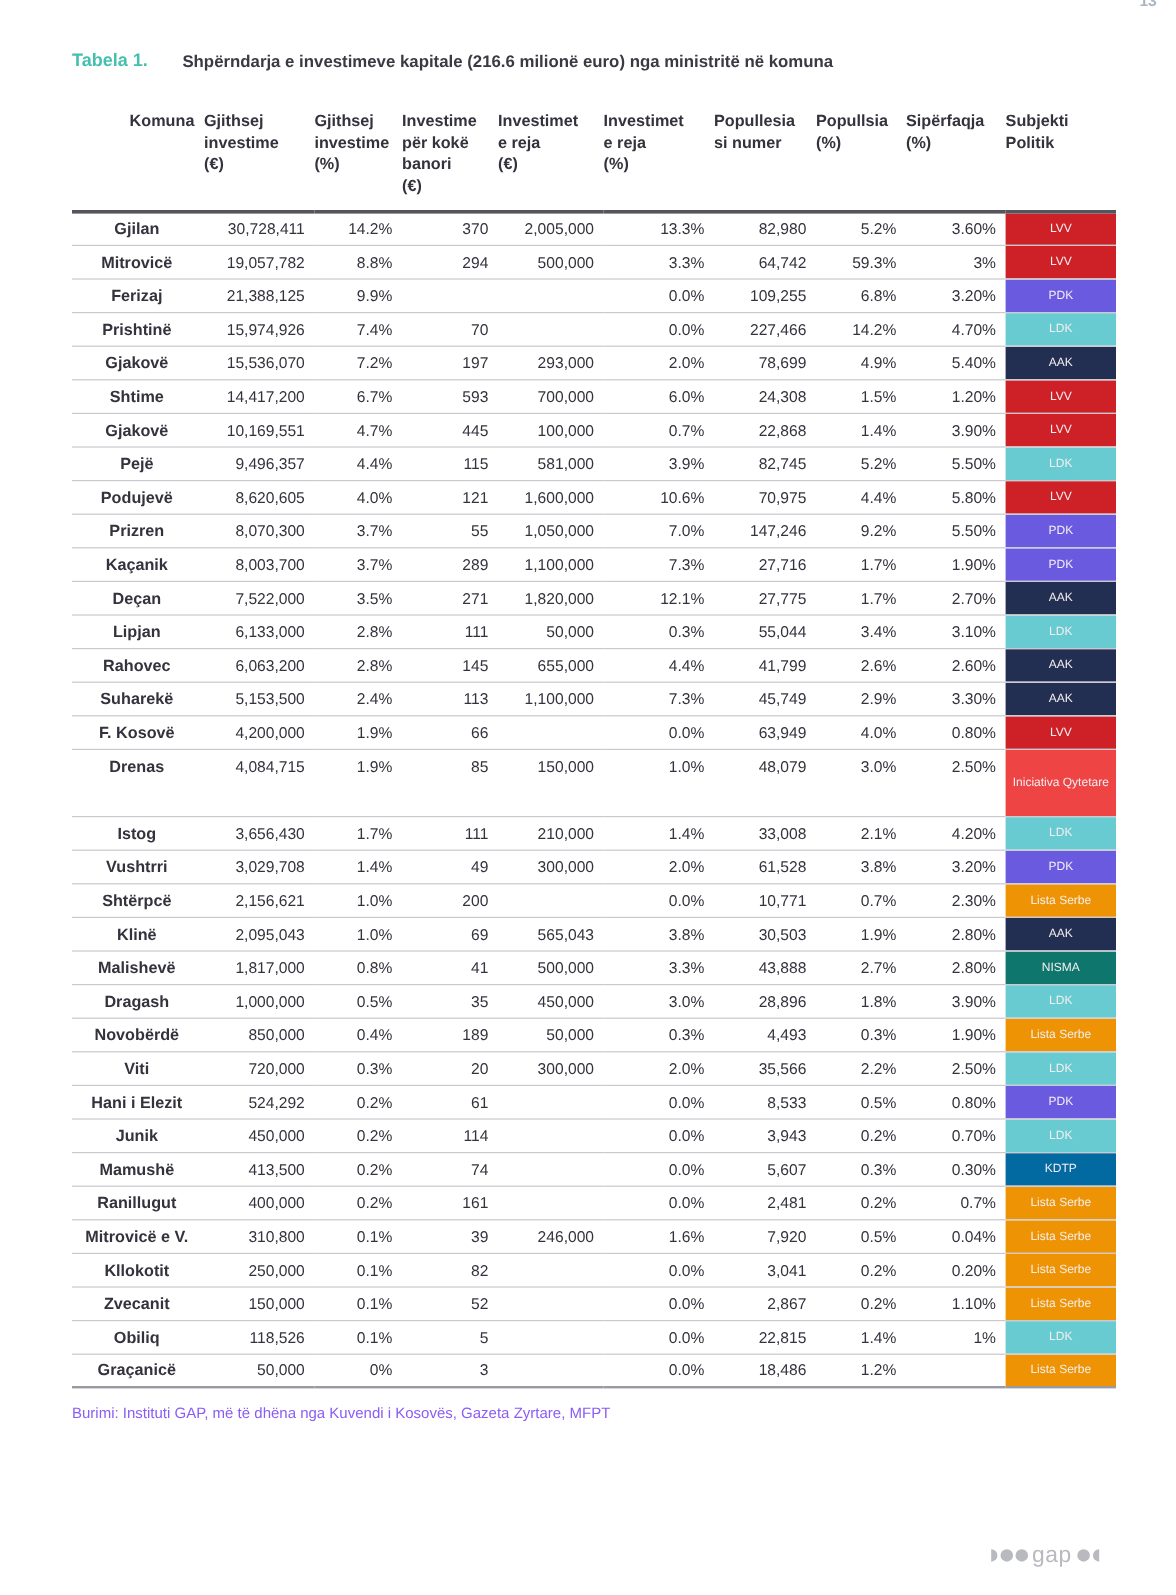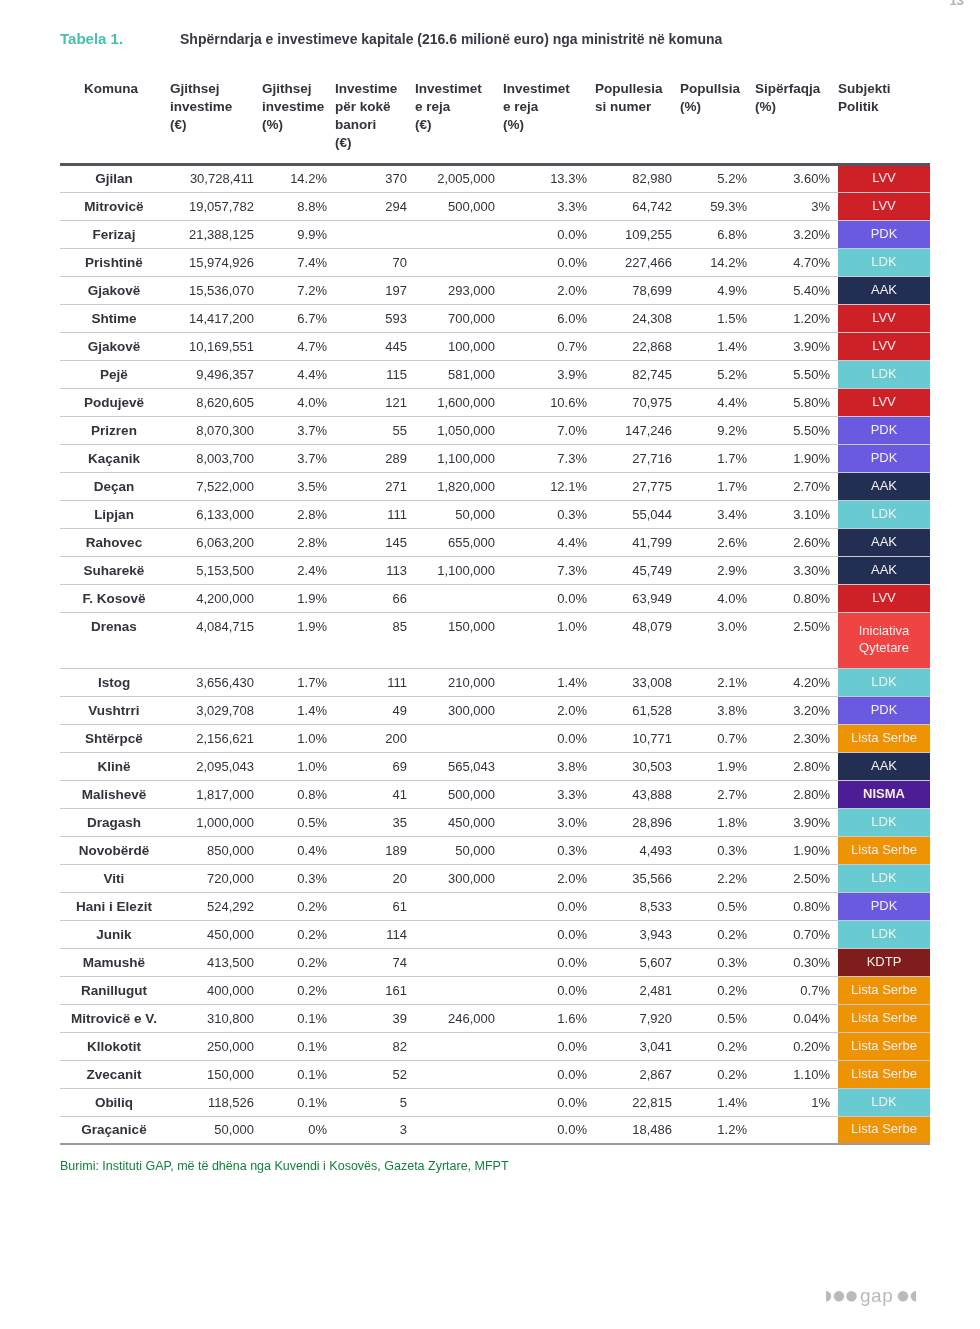--- a/index.html
+++ b/index.html
@@ -10,22 +10,21 @@
     font-family: "Liberation Sans", sans-serif;
     color: #33333d;
     overflow: hidden;
   }
   .page-number {
     position: absolute; top: -7px; right: 16px;
     font-size: 13px; color: #aab4c0; font-weight: 700;
   }
   .title-block {
     display: flex; align-items: center;
-    margin: 28px 50px 0 60px;
-    gap: 28px;
+    margin: 40px 50px 0 60px;
   }
   .title-label {
     color: #45bfae; font-weight: 700; font-size: 15px;
     width: 92px; flex: 0 0 92px; line-height: 1.45;
   }
   .title-text {
     font-weight: 700; font-size: 14px; line-height: 1.45;
     color: #3a3a44; max-width: 600px;
   }
   table.main {
@@ -34,48 +33,48 @@
     border-collapse: collapse;
     table-layout: fixed;
   }
   th {
     font-size: 13.5px; font-weight: 700; color: #33333d;
     text-align: left; vertical-align: top;
     white-space: pre-line; line-height: 1.35;
     padding: 0 8px 10px 0;
     border-bottom: 3px solid #55555e;
   }
-  th.col-0 { text-align: center; padding-left: 0; }
+  th.col-0 { text-align: right; padding-left: 0; }
   th.col-9 { padding-right: 4px; }
   td {
     font-size: 13px; color: #33333d;
     text-align: right; vertical-align: middle;
     padding: 0 8px 0 0;
     border-bottom: 1px solid #c9c9ce;
     height: 28px;
   }
   tbody tr { height: 28px; }
   tbody tr.tall { height: 56px; }
   tbody tr.tall td { vertical-align: top; padding-top: 6px; }
   tbody tr.tall td.badge-cell { vertical-align: middle; padding-top: 0; }
   td.name-cell {
     text-align: center; font-weight: 700; font-size: 13.5px;
     padding-right: 2px;
   }
   td.badge-cell { padding: 0; }
   .badge {
     width: 100%; height: 100%;
     display: flex; align-items: center; justify-content: center;
-    color: #f4eef0; font-size: 13px; line-height: 1.3;
+    color: #f4eef0; font-size: 10px; line-height: 1.3;
     text-align: center;
   }
   tbody tr:last-child td { border-bottom: 2px solid #9a9aa0; }
   .source-note {
     margin: 14px 16px 0 60px;
-    font-size: 12.5px; color: #15803d;
+    font-size: 12.5px; color: #8b5cf6;
   }
   .logo {
     position: absolute; right: 52px; bottom: 22px;
     display: flex; align-items: flex-start; gap: 3px;
     color: #b9b9c0;
   }
   .logo svg { display: block; }
 </style>
 </head>
 <body>
@@ -428,21 +427,21 @@
         <td class="name-cell">Malishevë</td>
         <td>1,817,000</td>
         <td>0.8%</td>
         <td>41</td>
         <td>500,000</td>
         <td>3.3%</td>
         <td>43,888</td>
         <td>2.7%</td>
         <td>2.80%</td>
         <td class="badge-cell">
-          <div class="badge" style="background: #4c1d95; font-weight: bold;">NISMA</div>
+          <div class="badge" style="background: #0f766e;">NISMA</div>
         </td>
       </tr>
       <tr>
         <td class="name-cell">Dragash</td>
         <td>1,000,000</td>
         <td>0.5%</td>
         <td>35</td>
         <td>450,000</td>
         <td>3.0%</td>
         <td>28,896</td>
@@ -512,21 +511,21 @@
         <td class="name-cell">Mamushë</td>
         <td>413,500</td>
         <td>0.2%</td>
         <td>74</td>
         <td></td>
         <td>0.0%</td>
         <td>5,607</td>
         <td>0.3%</td>
         <td>0.30%</td>
         <td class="badge-cell">
-          <div class="badge" style="background: #7f1d1d;">KDTP</div>
+          <div class="badge" style="background: #0369a1;">KDTP</div>
         </td>
       </tr>
       <tr>
         <td class="name-cell">Ranillugut</td>
         <td>400,000</td>
         <td>0.2%</td>
         <td>161</td>
         <td></td>
         <td>0.0%</td>
         <td>2,481</td>

